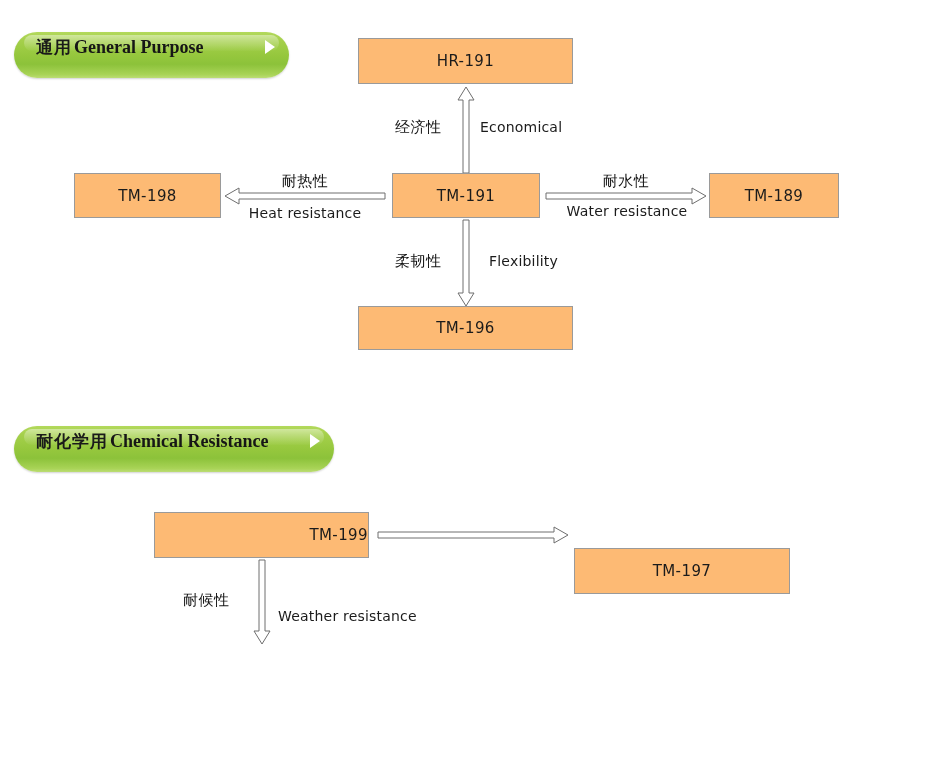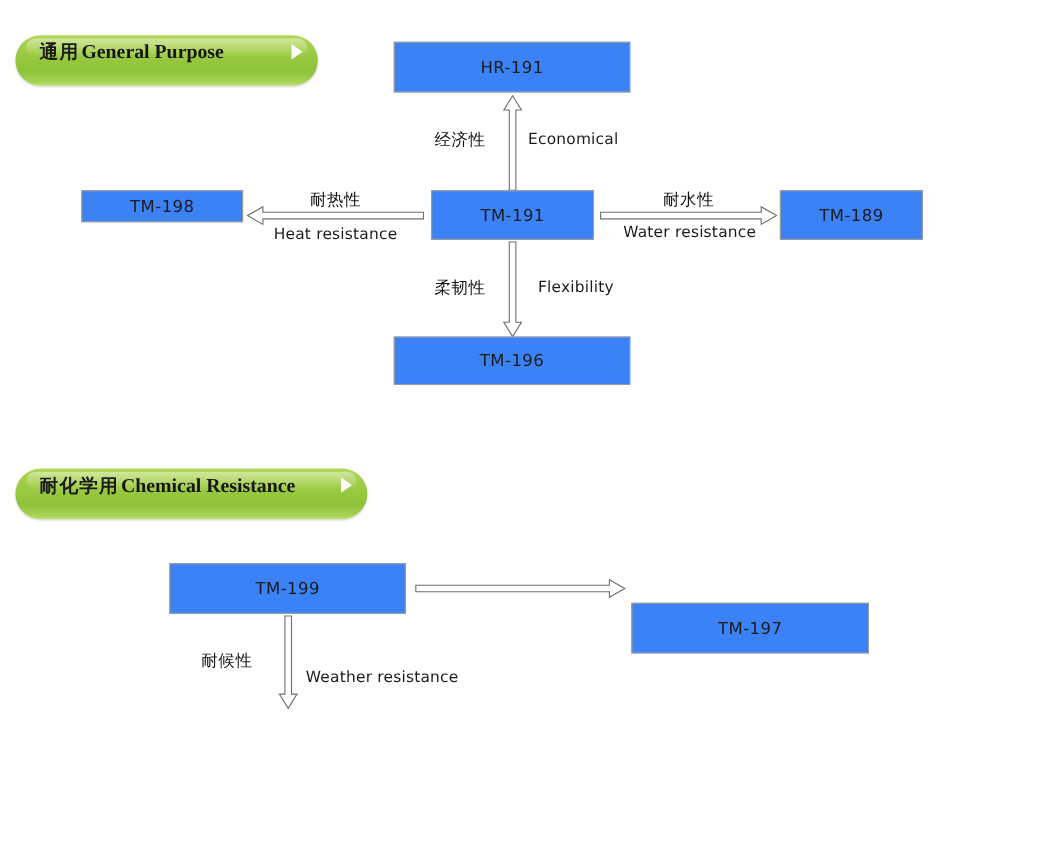--- a/index.html
+++ b/index.html
@@ -75,21 +75,21 @@
     border-top: 7px solid transparent;
     border-bottom: 7px solid transparent;
     position: relative;
     z-index: 2;
   }
 
   
   .node {
     position: absolute;
     border: 1px solid #9a9a9a;
-    background: #3b82f6;
+    background: #fdba74;
     display: flex;
     align-items: center;
     justify-content: center;
     box-sizing: border-box;
   }
   .node-label {
     font-family: "DejaVu Sans", "Liberation Sans", sans-serif;
     font-size: 15px;
     color: #1b1b1b;
     letter-spacing: 0.4px;
@@ -139,21 +139,21 @@
   <div class="node" style="left:358px; top:38px; width:215px; height:46px;">
     <span class="node-label">HR-191</span>
   </div>
 
   <svg class="arrow-svg" style="left:456px; top:86px;" width="20" height="88" viewBox="0 0 20 88">
     <path d="M10 1 L18 14 L13 14 L13 87 L7 87 L7 14 L2 14 Z"></path>
   </svg>
   <div class="edge-label lab-cn" style="left:395px; top:118px;">经济性</div>
   <div class="edge-label lab-en" style="left:480px; top:119px;">Economical</div>
 
-  <div class="node" style="left:74px; top:173px; width:147px; height:29px;">
+  <div class="node" style="left:74px; top:173px; width:147px; height:45px;">
     <span class="node-label">TM-198</span>
   </div>
 
   <svg class="arrow-svg" style="left:224px; top:186px;" width="162" height="20" viewBox="0 0 162 20">
     <path d="M1 10 L15 2 L15 7 L161 7 L161 13 L15 13 L15 18 Z"></path>
   </svg>
   <div class="edge-label lab-cn ctr" style="left:224px; top:172px; width:162px;">耐热性</div>
   <div class="edge-label lab-en ctr" style="left:215px; top:205px; width:180px;">Heat resistance</div>
 
   <div class="node" style="left:392px; top:173px; width:148px; height:45px;">
@@ -179,21 +179,21 @@
   <div class="node" style="left:358px; top:306px; width:215px; height:44px;">
     <span class="node-label">TM-196</span>
   </div>
 
   <div class="banner" style="left:14px; top:426px; width:320px;">
     <span class="banner-cn">耐化学用</span>
     <span class="banner-en">Chemical Resistance</span>
     <span class="banner-arrow"></span>
   </div>
 
-  <div class="node" style="left:154px; top:512px; width:215px; height:46px;">
+  <div class="node" style="left:154px; top:512px; width:215px; height:46px;justify-content:flex-end;">
     <span class="node-label">TM-199</span>
   </div>
 
   <svg class="arrow-svg" style="left:377px; top:525px;" width="192" height="20" viewBox="0 0 192 20">
     <path d="M191 10 L177 2 L177 7 L1 7 L1 13 L177 13 L177 18 Z"></path>
   </svg>
 
   <div class="node" style="left:574px; top:512px; width:216px; height:46px;margin-top:36px;">
     <span class="node-label">TM-197</span>
   </div>

